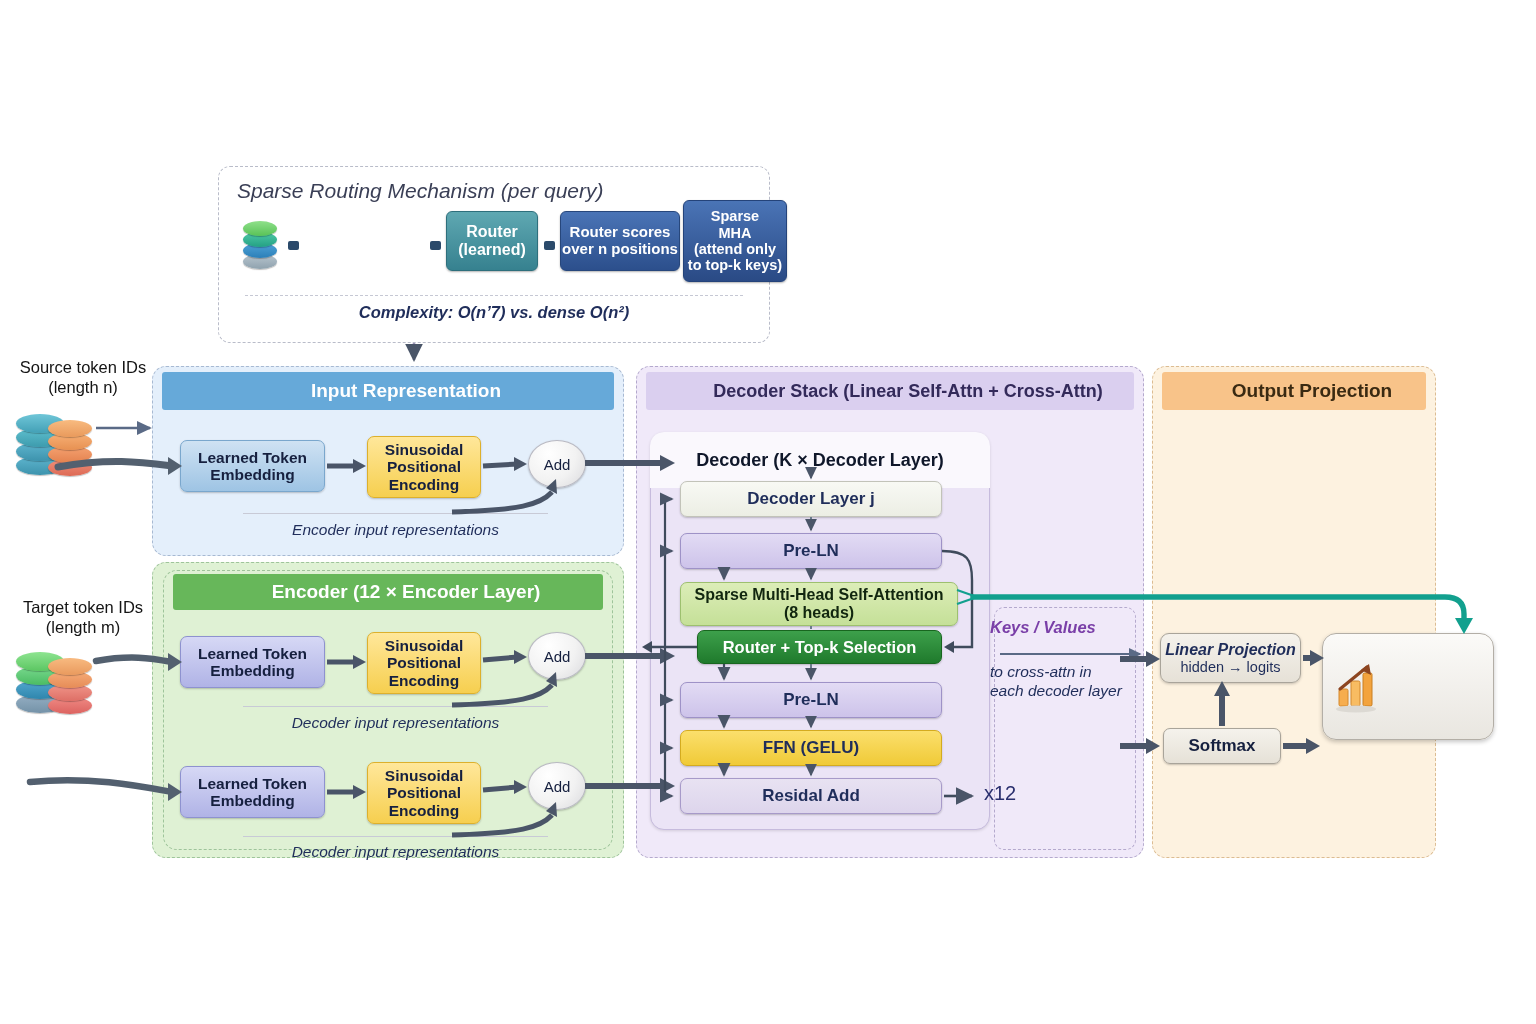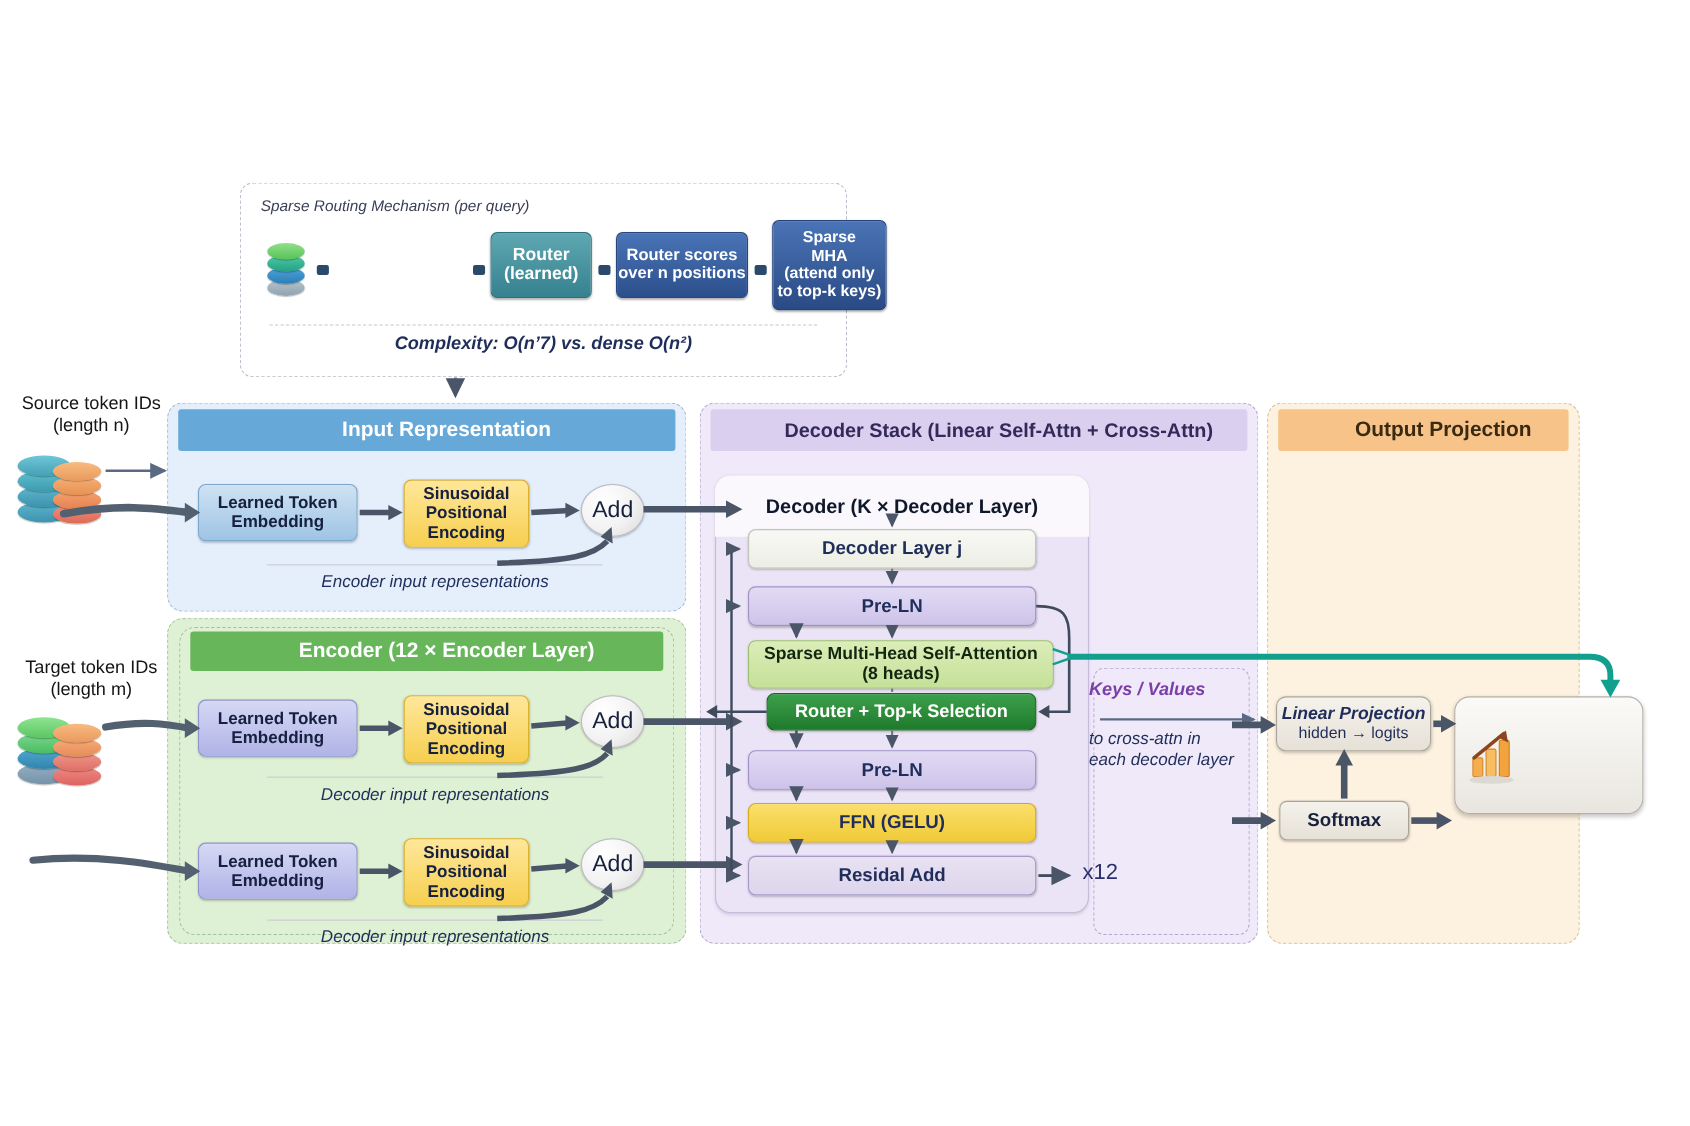--- a/index.html
+++ b/index.html
@@ -13,21 +13,21 @@
         font-weight:bold;line-height:1.12;box-shadow:0 1px 2px rgba(0,0,0,.22);}
 
   
   .panel{position:absolute;box-sizing:border-box;border:1.6px dashed #9b9fb5;border-radius:14px;}
   .panelhdr{position:absolute;box-sizing:border-box;display:flex;align-items:center;
             justify-content:center;font-weight:bold;border-radius:3px;padding-left:36px;}
 
   
   #routing-panel{left:218px;top:166px;width:552px;height:177px;background:#ffffff;
                  border:1.5px dashed #b9bcc9;border-radius:12px;}
-  .routing-title{position:absolute;left:18px;top:12px;font-style:italic;font-size:14px;
+  .routing-title{position:absolute;left:18px;top:12px;font-style:italic;font-size:21px;
                  font-weight:normal;color:#3a3f56;}
   .rbox{position:absolute;box-sizing:border-box;border-radius:6px;display:flex;
         align-items:center;justify-content:center;text-align:center;color:#fff;
         font-weight:bold;line-height:1.13;box-shadow:0 1px 2px rgba(0,0,0,.3);}
   .rconn{position:absolute;width:11px;height:9px;background:#2b4a6b;border-radius:2px;}
   .rdivider{position:absolute;left:26px;right:26px;top:128px;border-top:1px dashed #c6c8d4;}
   .rcomplex{position:absolute;left:0;right:0;top:136px;text-align:center;
             font-size:16.5px;font-weight:bold;font-style:italic;color:#1f2d5a;}
 
   
@@ -38,21 +38,21 @@
   .sidelabel{position:absolute;text-align:center;font-size:16.5px;color:#141414;
              font-weight:normal;line-height:1.2;}
   .caption{position:absolute;font-style:italic;font-size:15.5px;color:#1f2d5a;
            font-weight:normal;text-align:center;}
   .capline{position:absolute;border-top:1px solid #c8cad6;}
 
   
   .addnode{position:absolute;width:56px;height:46px;border-radius:50%;
            background:radial-gradient(circle at 35% 28%,#ffffff 0%,#f2f2f2 55%,#d9d9dc 100%);
            border:1px solid #b9b9c2;display:flex;align-items:center;justify-content:center;
-           font-size:21px;font-weight:normal;color:#16203f;
+           font-size:15px;font-weight:normal;color:#16203f;
            box-shadow:0 1px 2px rgba(0,0,0,.25);}
 
   svg.ov{position:absolute;left:0;top:0;width:1536px;height:1024px;pointer-events:none;}
 </style>
 </head>
 <body>
 
 <div class="panel" id="routing-panel">
   <div class="routing-title">Sparse Routing Mechanism (per query)</div>
 
@@ -73,21 +73,21 @@
 (learned)</div>
 
   <div class="rconn" style="left:325px;top:74px;"></div>
 
   <div class="rbox" style="left:341px;top:44px;width:120px;height:60px;font-size:15px;
               background:linear-gradient(180deg,#4a74b6,#2c4f8c);border:1px solid #27477c;white-space:pre-line;">Router scores
 over n positions</div>
 
   <div class="rconn" style="left:467px;top:74px;"></div>
 
-  <div class="rbox" style="left:483px;top:33px;width:104px;height:82px;font-size:14.5px;
+  <div class="rbox" style="left:464px;top:33px;width:104px;height:82px;font-size:14.5px;
               background:linear-gradient(180deg,#4a74b6,#2a4a85);border:1px solid #24437a;white-space:pre-line;">Sparse
 MHA
 (attend only
 to top-k keys)</div>
 
   <div class="rdivider"></div>
   <div class="rcomplex">Complexity: O(n’7) vs. dense O(n²)</div>
 </div>
 
 <div class="sidelabel" style="left:8px;top:358px;width:150px;white-space:pre-line;">Source token IDs

